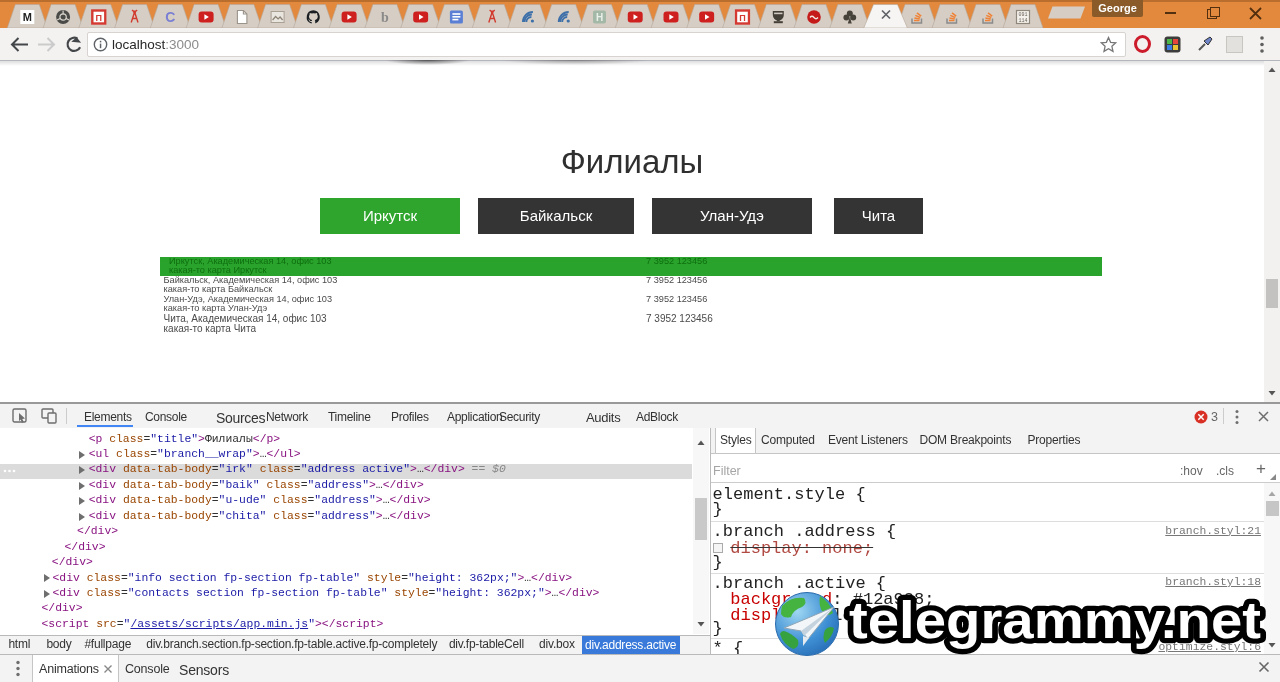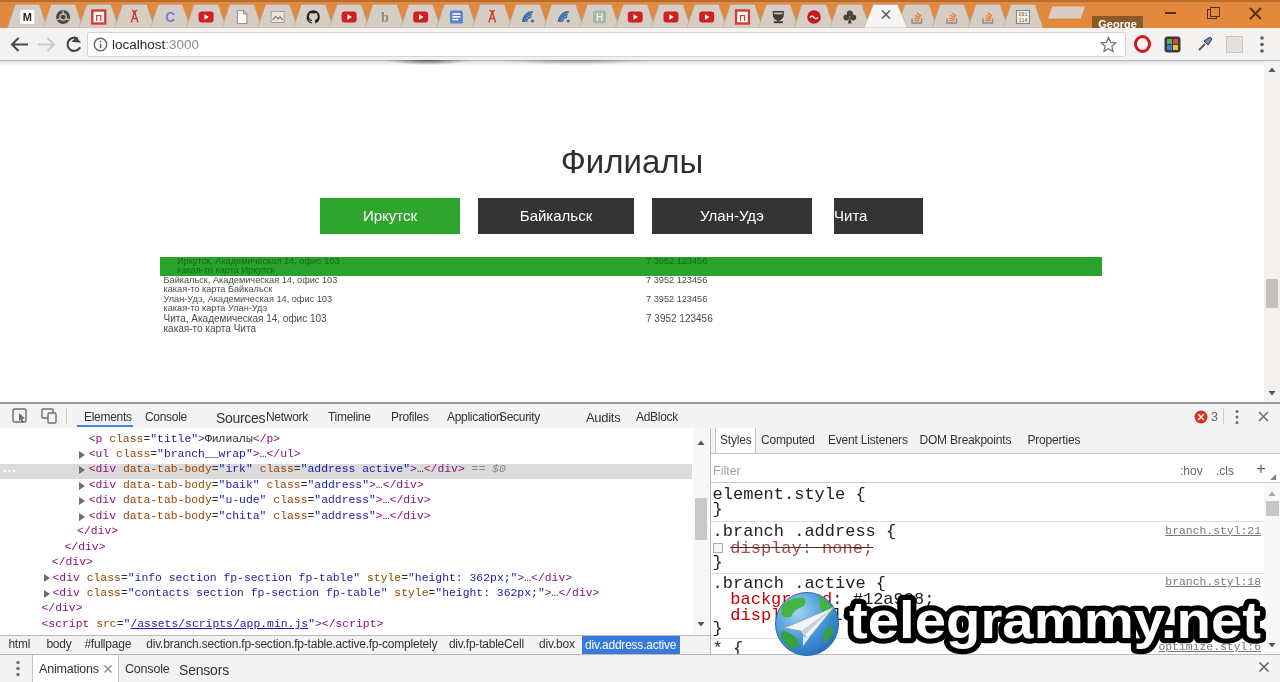--- a/index.html
+++ b/index.html
@@ -160,21 +160,21 @@
 <path d="M932 28 L940 4.5 L964 4.5 L972 28 Z" fill="#d6cec5" stroke="#b5a698" stroke-width="0.6"></path>
 <use href="#f-so" x="944" y="9" width="16" height="16"></use>
 <path d="M968 28 L976 4.5 L1000 4.5 L1008 28 Z" fill="#d6cec5" stroke="#b5a698" stroke-width="0.6"></path>
 <use href="#f-so" x="980" y="9" width="16" height="16"></use>
 <path d="M1003 28 L1011 4.5 L1035 4.5 L1043 28 Z" fill="#d6cec5" stroke="#b5a698" stroke-width="0.6"></path>
 <use href="#f-cal" x="1015" y="9" width="16" height="16"></use>
 <path d="M863.8 28 L873.5 4.5 L897.5 4.5 L907.4 28 Z" fill="#f7f5f3" stroke="#b5a698" stroke-width="0.6"></path>
 <path d="M882 10.5 l8 8 M890 10.5 l-8 8" stroke="#5f6368" stroke-width="1.7"></path>
 <path d="M1048 18.5 L1052.5 6.5 L1085 6.5 L1080.5 18.5 Z" fill="#d6cec5"></path>
 </svg>
-<div class="abs" style="left:1092px;top:16px;width:51px;height:17px;background:#8a5b28;border-radius:0 0 2px 2px;color:#fff;font-size:11px;font-weight:bold;text-align:center;line-height:17px">George</div>
+<div class="abs" style="left:1092px;top:0;width:51px;height:17px;background:#8a5b28;border-radius:0 0 2px 2px;color:#fff;font-size:11px;font-weight:bold;text-align:center;line-height:17px">George</div>
 <div class="abs" style="left:1165px;top:12px;width:11px;height:2px;background:#52300f"></div>
 <div class="abs" style="left:1207px;top:9px;width:8px;height:8px;border:1.6px solid #52300f;background:#e3893e"></div>
 <div class="abs" style="left:1210px;top:7px;width:8px;height:8px;border:1.6px solid #52300f;background:#e3893e"></div>
 <svg class="abs" style="left:1248px;top:6px" width="15" height="15">
     <path d="M2 2 L13 13 M13 2 L2 13" stroke="#52300f" stroke-width="1.8"></path>
   </svg>
 <div class="abs" style="left:0;top:28px;width:1280px;height:33px;background:#f3f2f1;border-bottom:1px solid #b3b6bb;box-sizing:border-box"></div>
 <svg class="abs" style="left:8px;top:33px" width="80" height="22">
 <path d="M20 11.5 H4 M10.5 5 L4 11.5 L10.5 18" stroke="#44474a" stroke-width="2" fill="none"></path>
 <path d="M30 11.5 H46 M39.5 5 L46 11.5 L39.5 18" stroke="#cbcbcb" stroke-width="2" fill="none"></path>
@@ -210,23 +210,23 @@
     <circle cx="4" cy="16" r="1.8" fill="#5f5f5f"></circle>
   </svg>
 <div class="abs" style="left:0;top:61px;width:1280px;height:341px;background:#fff"></div>
 <div class="abs" style="left:0;top:61px;width:1280px;height:5px;background:linear-gradient(to bottom,rgba(0,0,0,0.13),rgba(0,0,0,0))"></div>
 <div class="abs" style="left:385px;top:60px;width:85px;height:5px;background:radial-gradient(ellipse 50% 100% at 50% 0%,rgba(0,0,0,0.55),rgba(0,0,0,0))"></div>
 <div class="abs" style="left:500px;top:60px;width:150px;height:5px;background:radial-gradient(ellipse 50% 100% at 50% 0%,rgba(0,0,0,0.3),rgba(0,0,0,0))"></div>
 <div class="abs" style="left:0;top:143px;width:1264px;text-align:center;font-size:33px;color:#2f2f2f">Филиалы</div>
 <div class="abs" style="left:320px;top:198px;width:140px;height:36px;background:#2fa52d;color:#fff;font-size:15px;text-align:center;line-height:36px">Иркутск</div>
 <div class="abs" style="left:478px;top:198px;width:156px;height:36px;background:#343434;color:#fff;font-size:15px;text-align:center;line-height:36px">Байкальск</div>
 <div class="abs" style="left:652px;top:198px;width:160px;height:36px;background:#343434;color:#fff;font-size:15px;text-align:center;line-height:36px">Улан-Удэ</div>
-<div class="abs" style="left:834px;top:198px;width:89px;height:36px;background:#343434;color:#fff;font-size:15px;line-height:36px">Чита</div>
+<div class="abs" style="left:834px;top:198px;width:89px;height:36px;background:#343434;color:#fff;font-size:15px;text-align:center;line-height:36px">Чита</div>
 <div class="abs" style="left:160px;top:256.5px;width:942px;height:19.2px;background:#29a32b;font-size:9.2px;line-height:9.6px;color:#0e6e10">
-    <div style="padding-left:17px">Иркутск, Академическая 14, офис 103<br>какая-то карта Иркутск</div>
+    <div style="padding-left:9px">Иркутск, Академическая 14, офис 103<br>какая-то карта Иркутск</div>
     <div class="abs" style="left:486px;top:0;line-height:9.6px">7 3952 123456</div>
   </div>
 <div class="abs" style="left:160px;top:275.7px;width:942px;height:19.2px;font-size:9.2px;line-height:9.6px;color:#4a4a4a">
     <div style="padding-left:3.5px">Байкальск, Академическая 14, офис 103<br>какая-то карта Байкальск</div>
     <div class="abs" style="left:486px;top:0;line-height:9.6px">7 3952 123456</div>
   </div>
 <div class="abs" style="left:160px;top:294.9px;width:942px;height:19.2px;font-size:9.2px;line-height:9.6px;color:#4a4a4a">
     <div style="padding-left:3.5px">Улан-Удэ, Академическая 14, офис 103<br>какая-то карта Улан-Удэ</div>
     <div class="abs" style="left:486px;top:0;line-height:9.6px">7 3952 123456</div>
   </div>

